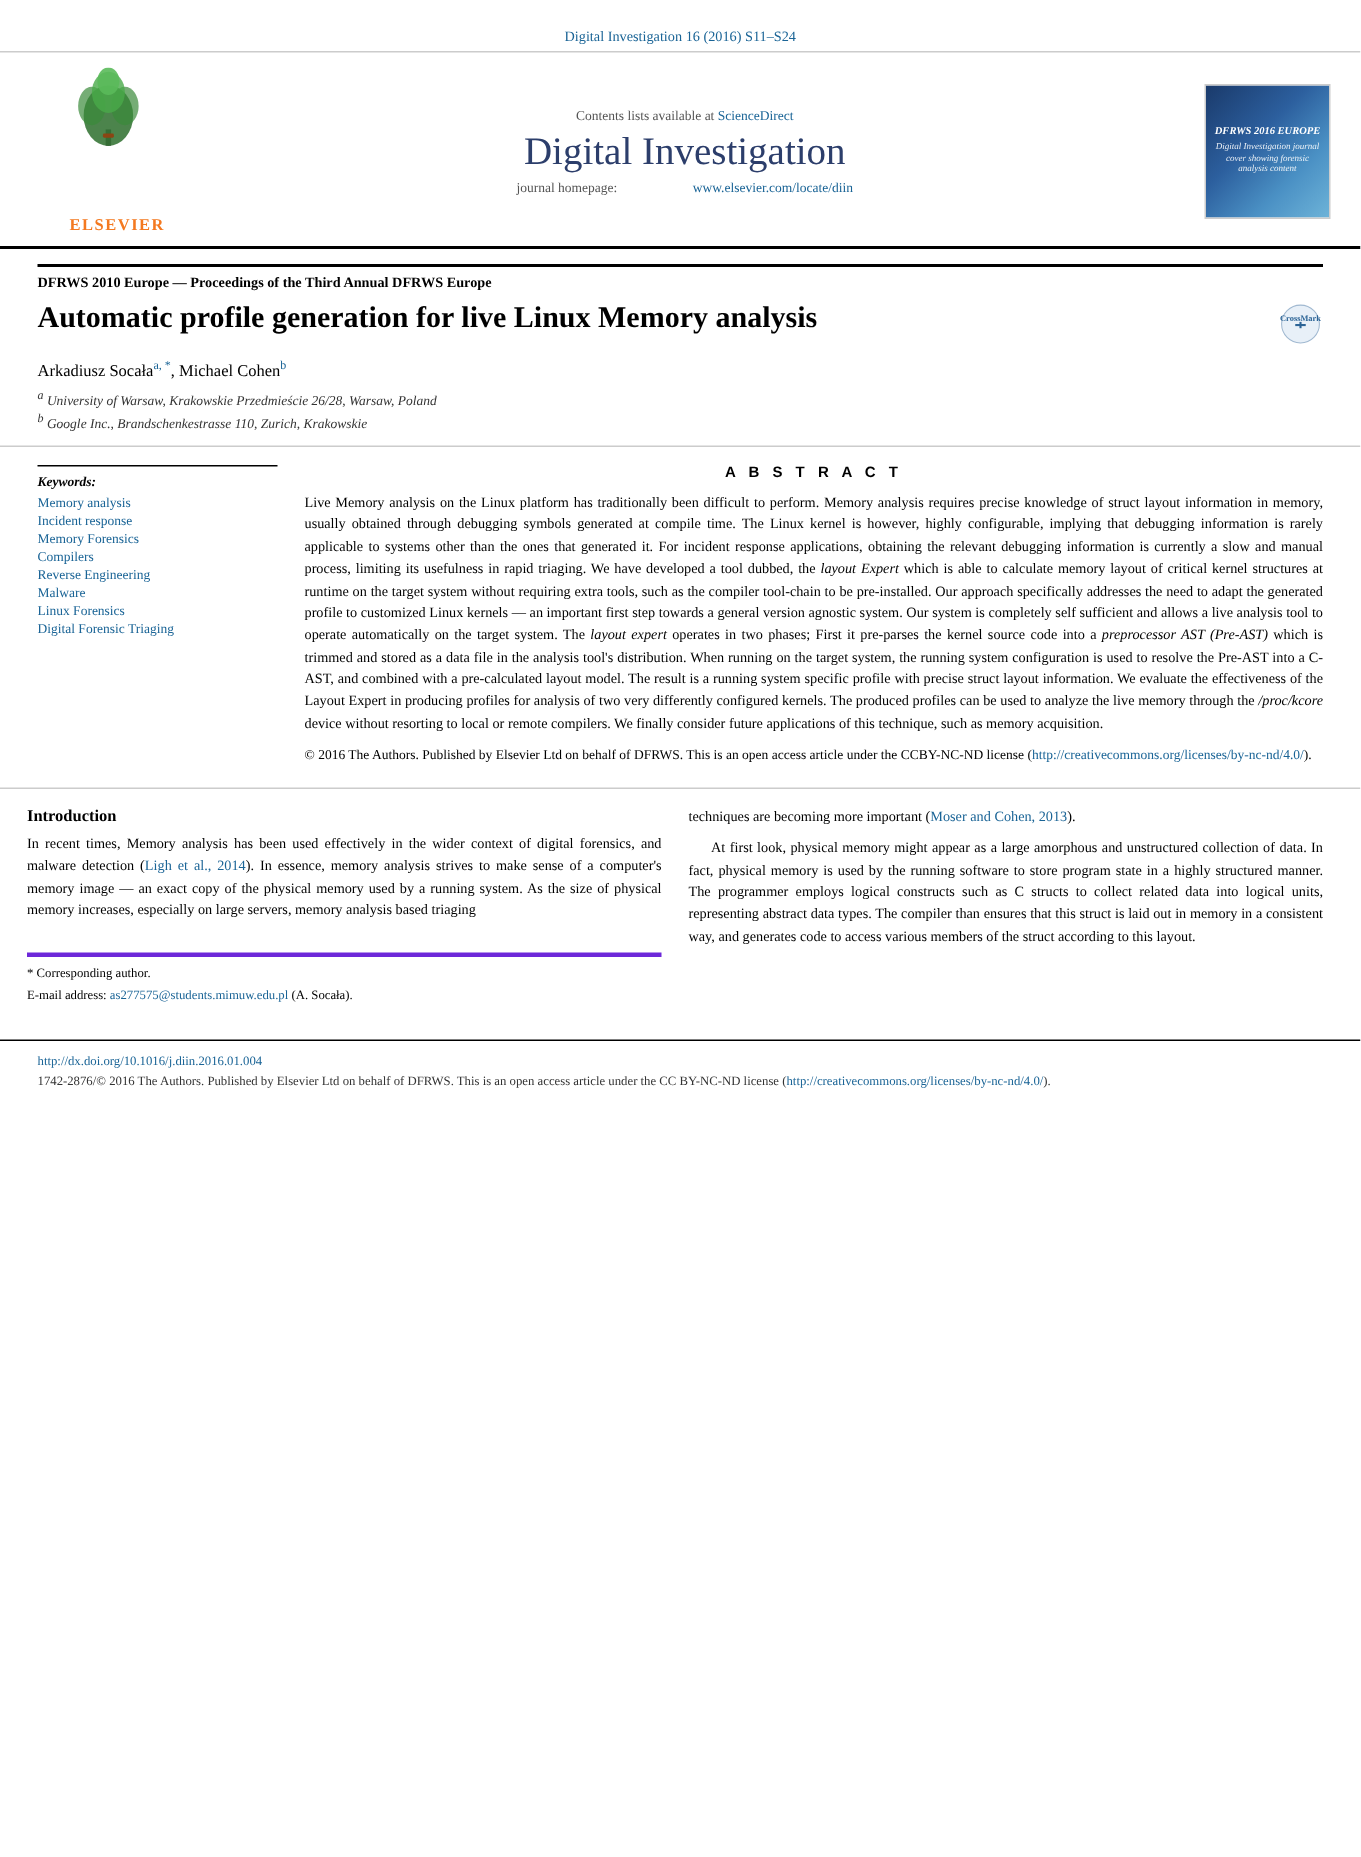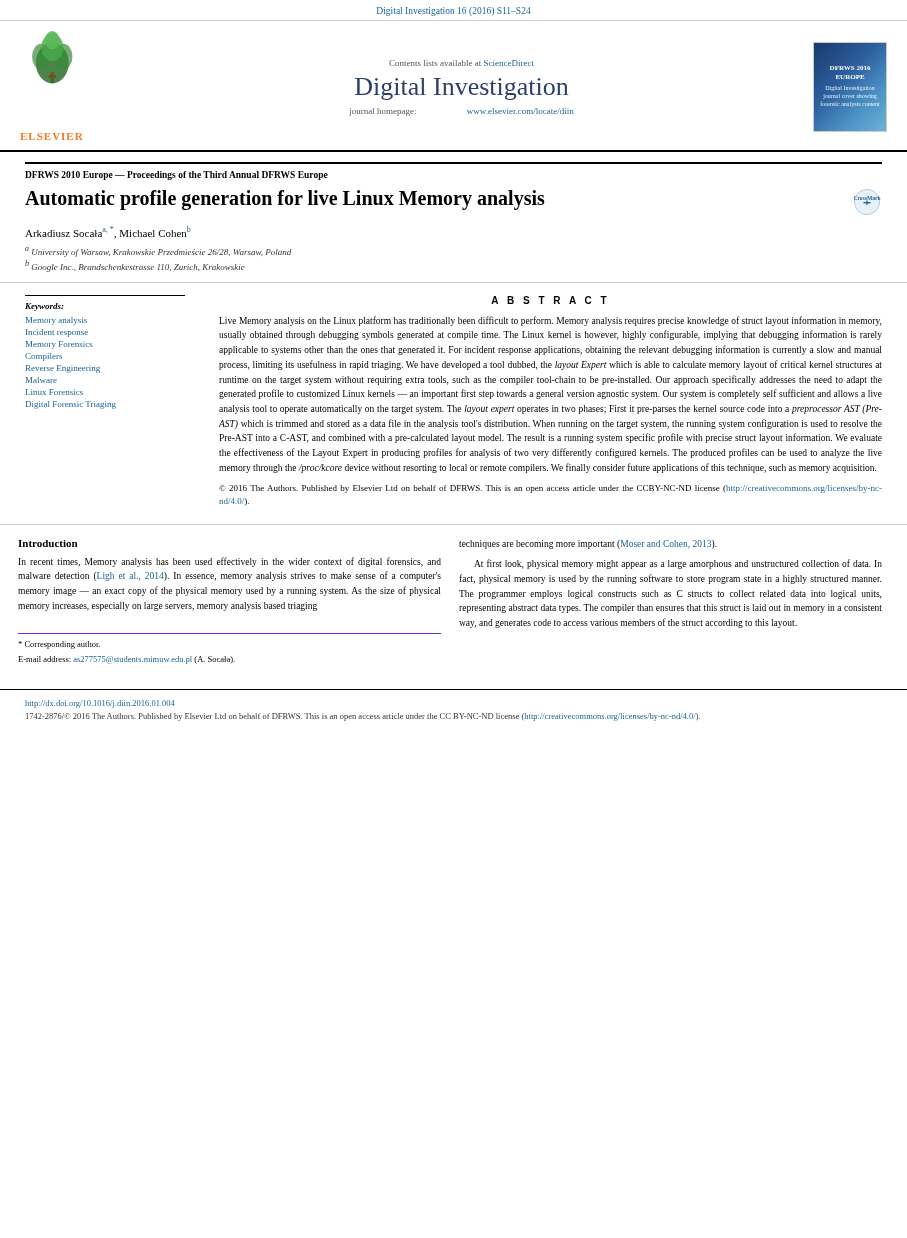--- a/index.html
+++ b/index.html
@@ -14,39 +14,39 @@
 
     .page-container {
       width: 907px;
       padding: 0;
       background: #fff;
     }
 
     
     .top-bar {
       text-align: center;
-      padding: 6px 0 4px 0;
+      padding: 20px 0 4px 0;
       border-bottom: 1px solid #ccc;
       font-size: 9.5px;
       color: #1a6496;
     }
 
     
     .journal-header {
       display: flex;
       align-items: center;
       padding: 10px 20px 8px 20px;
       border-bottom: 2px solid #000;
       gap: 10px;
     }
 
     .elsevier-logo {
       display: flex;
       flex-direction: column;
-      align-items: flex-start;
+      align-items: flex-end;
       min-width: 90px;
       gap: 42px;
     }
 
     .elsevier-tree {
       width: 70px;
       height: 55px;
     }
 
     .elsevier-text {
@@ -86,33 +86,34 @@
       font-size: 9px;
       color: #555;
     }
 
     .homepage-link {
       color: #1a6496;
       margin-left: 48px;
     }
 
     .journal-cover-img {
-      width: 74px;
+      width: 84px;
       height: 90px;
       background: linear-gradient(135deg, #1a3a6b 0%, #2c5f9e 40%, #4a90c4 70%, #6db3d8 100%);
       border: 1px solid #ccc;
       display: flex;
       flex-direction: column;
       align-items: center;
       justify-content: center;
       color: white;
       font-size: 7px;
       font-weight: bold;
       text-align: center;
       padding: 4px;
+      font-style: italic;
     }
 
     
     .article-header {
       padding: 10px 25px 8px 25px;
       border-bottom: 1px solid #ccc;
     }
 
     .conference-line {
       font-size: 9.5px;
@@ -164,21 +165,21 @@
       font-size: 9px;
       font-style: italic;
       color: #333;
       margin-bottom: 2px;
     }
 
     
     .main-content {
       display: flex;
       padding: 12px 25px 10px 25px;
-      gap: 34px;
+      gap: 18px;
       border-bottom: 1px solid #ccc;
     }
 
     .left-column {
       width: 160px;
       min-width: 160px;
     }
 
     .keywords-section {
       border-top: 1px solid #000;
@@ -227,21 +228,21 @@
     .link-text { color: #1a6496; }
 
     .copyright-text {
       font-size: 9px;
       line-height: 1.5;
       margin-top: 6px;
       color: #000;
     }
 
     .footnote-section {
-      border-top: 1px solid #6d28d9;
+      border-top: 3px solid #6d28d9;
       margin-top: 180px;
       padding-top: 5px;
       font-size: 8.5px;
     }
 
     .footnote-item {
       margin-bottom: 3px;
       font-size: 8.5px;
       line-height: 1.4;
     }

